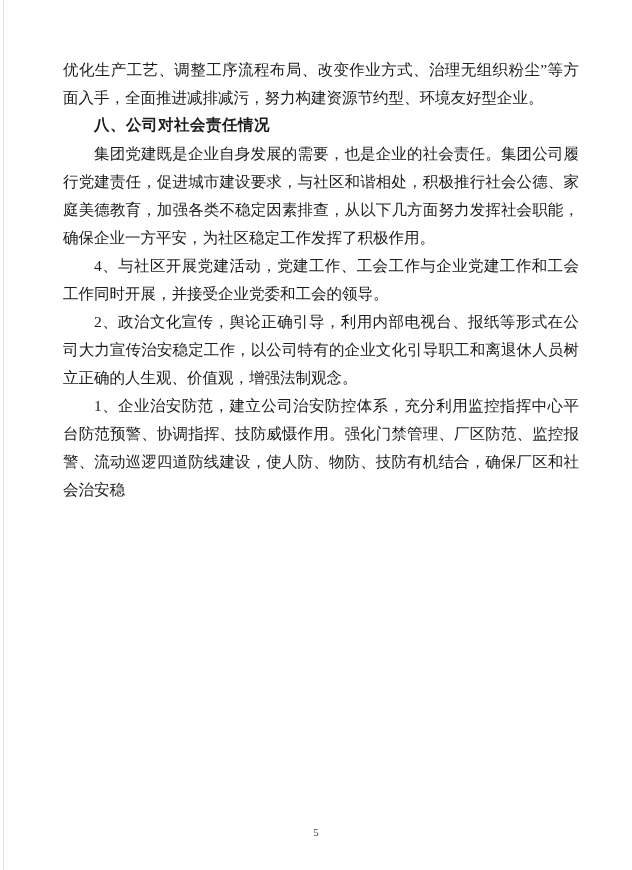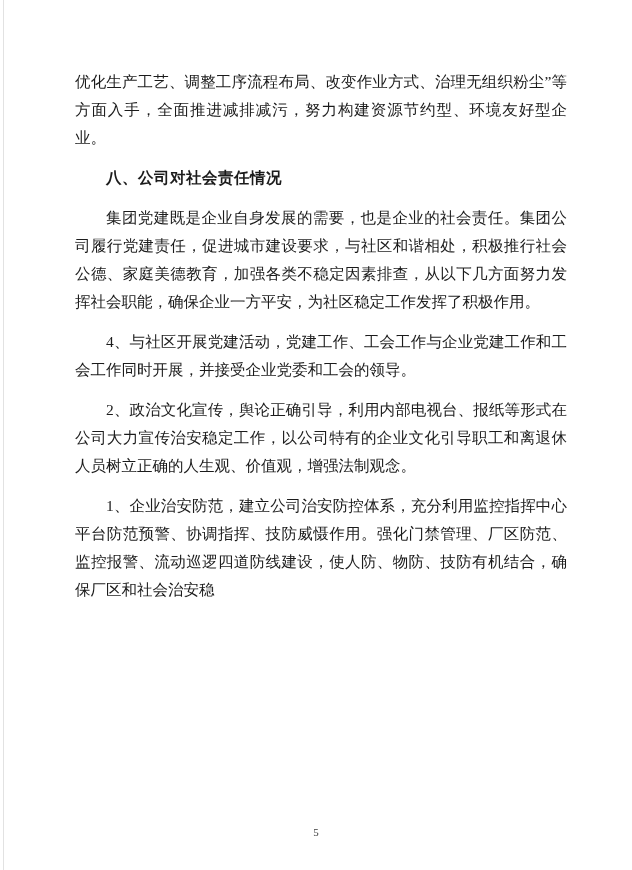--- a/index.html
+++ b/index.html
@@ -27,30 +27,30 @@
     position: absolute;
     left: 63px;
     top: 56px;
     width: 516px;
     color: #1b1b1b;
     font-size: 15.5px;
     line-height: 28px;
     text-align: justify;
   }
   .content p {
-    margin: 12px;
+    margin: 0;
     padding: 0;
   }
   .content p.body.indent {
     text-indent: 2em;
   }
   .content p.heading {
     text-indent: 2em;
     font-weight: bold;
-    font-family: Liberation Serif, serif;
+    font-family: Liberation Mono, monospace;
     font-size: 15.5px;
     letter-spacing: 0.5px;
   }
   .page-number {
     position: absolute;
     top: 826px;
     left: 0;
     width: 632px;
     text-align: center;
     font-size: 11px;

